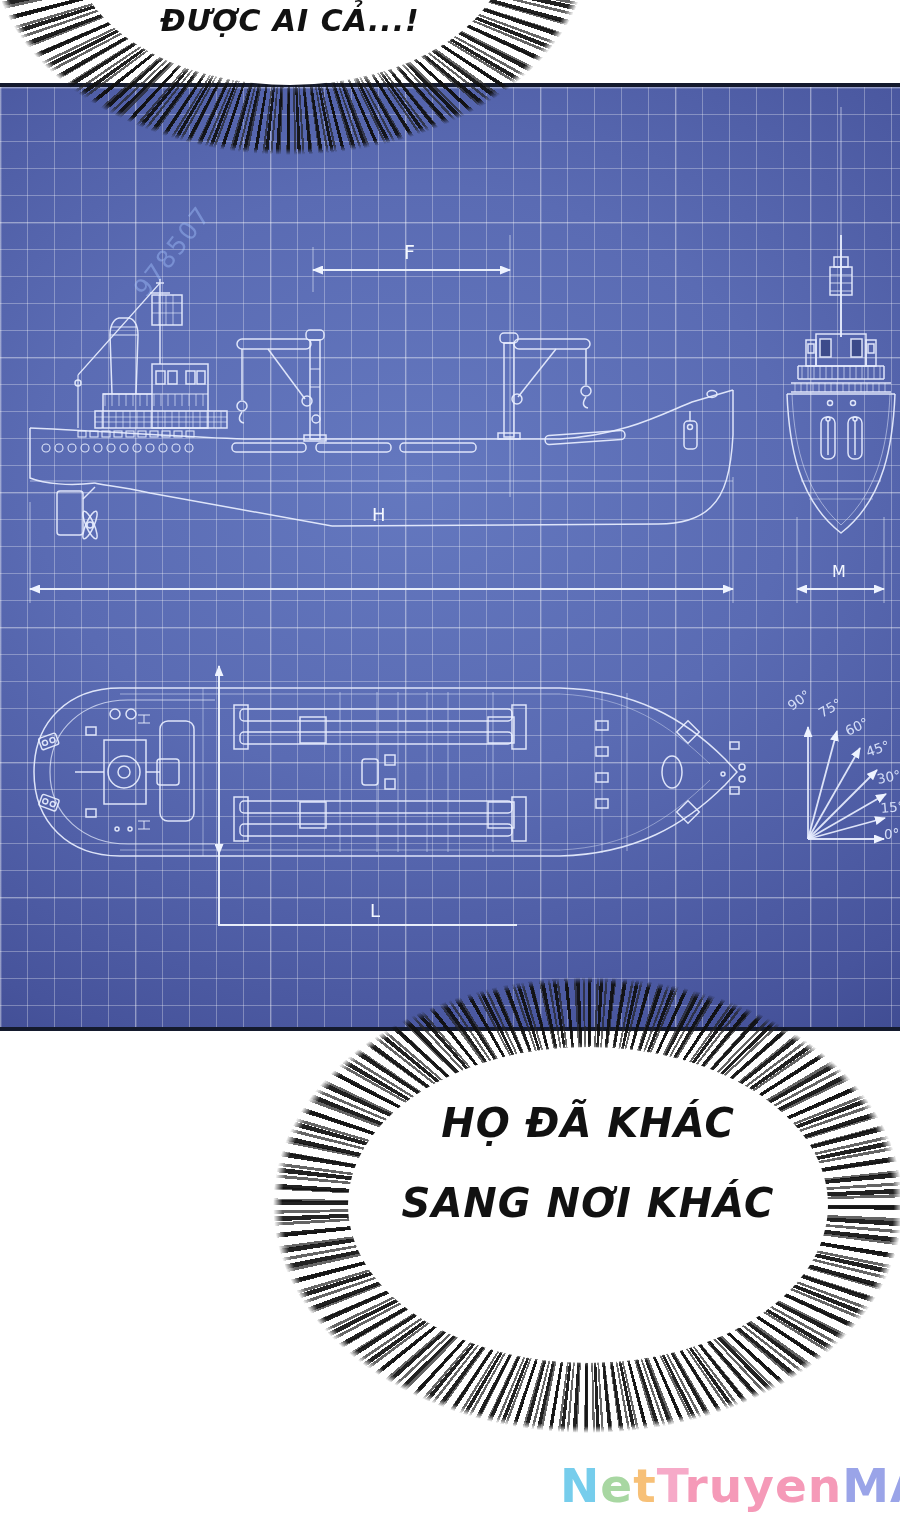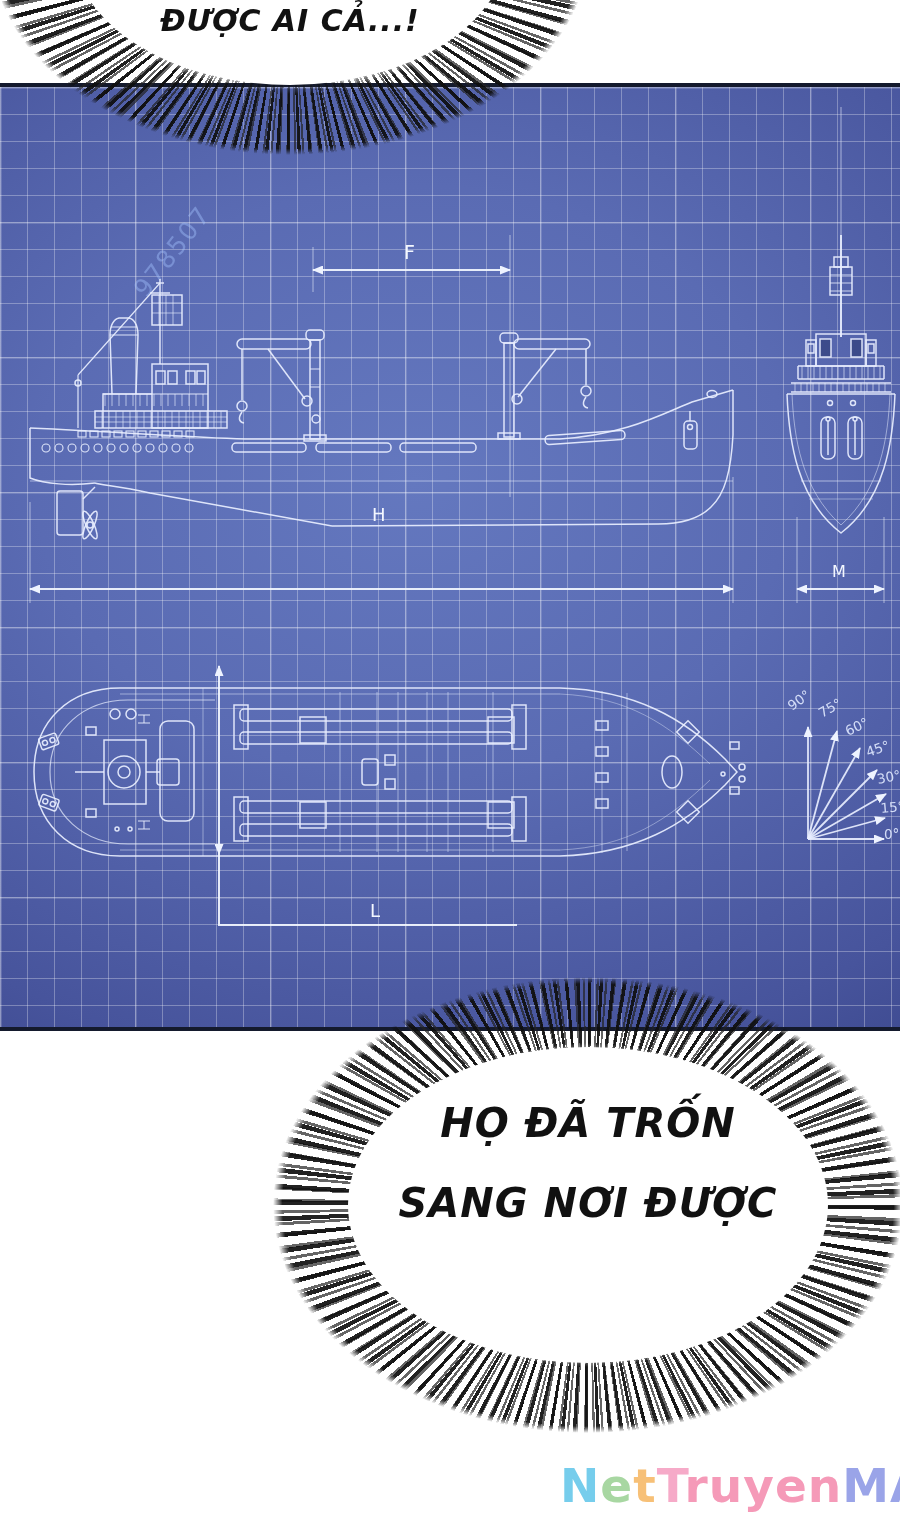--- a/index.html
+++ b/index.html
@@ -301,20 +301,20 @@
 <div>
   <div class="burst-rays z3" style="left:-10px;top:-265px;width:600px;height:420px;"></div>
   <div class="burst-core z3" style="left:72px;top:-195px;width:436px;height:280px;"></div>
   <div class="bubble-text top-bubble-text z3" style="left:60px;top:3px;width:460px;">ĐƯỢC AI CẢ...!</div>
 </div>
 
 <div>
   <div class="burst-rays z3" style="left:273px;top:977px;width:630px;height:456px;"></div>
   <div class="burst-core z3" style="left:348px;top:1047px;width:480px;height:316px;"></div>
   <div class="bubble-text bottom-bubble-text z3" style="left:348px;top:1083px;width:480px;">
-    <div>HỌ ĐÃ TRỐN</div>
-    <div>SANG NƠI ĐƯỢC</div>
+    <div>HỌ ĐÃ KHÁC</div>
+    <div>SANG NƠI KHÁC</div>
   </div>
 </div>
 
 <div class="site-watermark">
   <span style="color: rgb(118, 205, 236);">N</span><span style="color: rgb(168, 215, 162);">e</span><span style="color: rgb(247, 192, 119);">t</span><span style="color: rgb(246, 170, 200);">T</span><span style="color: rgb(245, 154, 184);">r</span><span style="color: rgb(245, 154, 184);">u</span><span style="color: rgb(245, 154, 184);">y</span><span style="color: rgb(245, 154, 184);">e</span><span style="color: rgb(245, 154, 184);">n</span><span style="color: rgb(154, 164, 232);">M</span><span style="color: rgb(154, 164, 232);">A</span>
 </div>
 
 </body></html>

